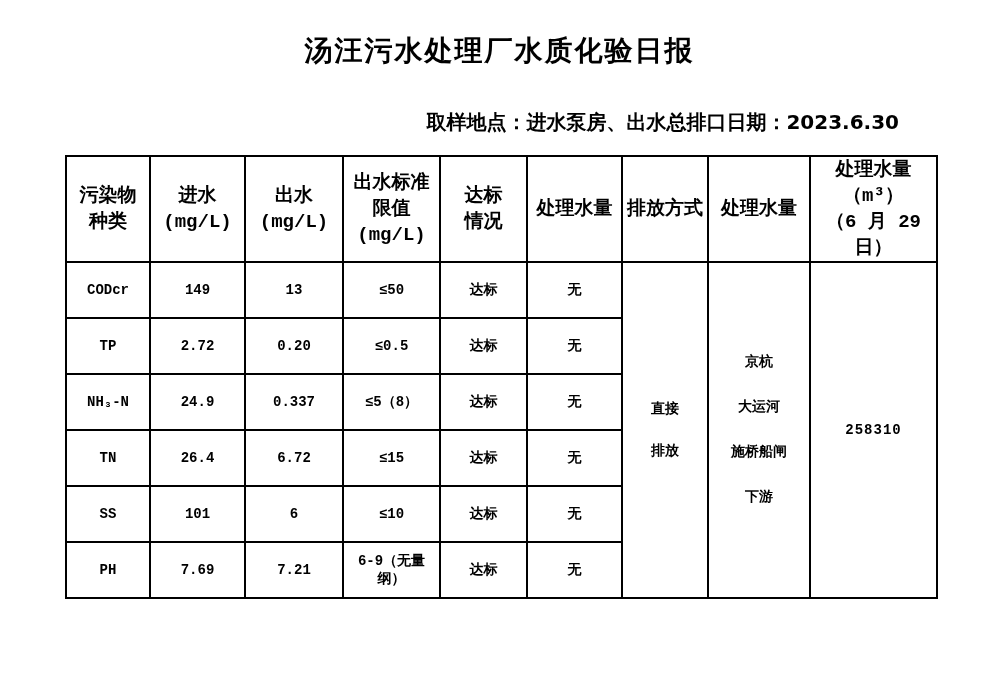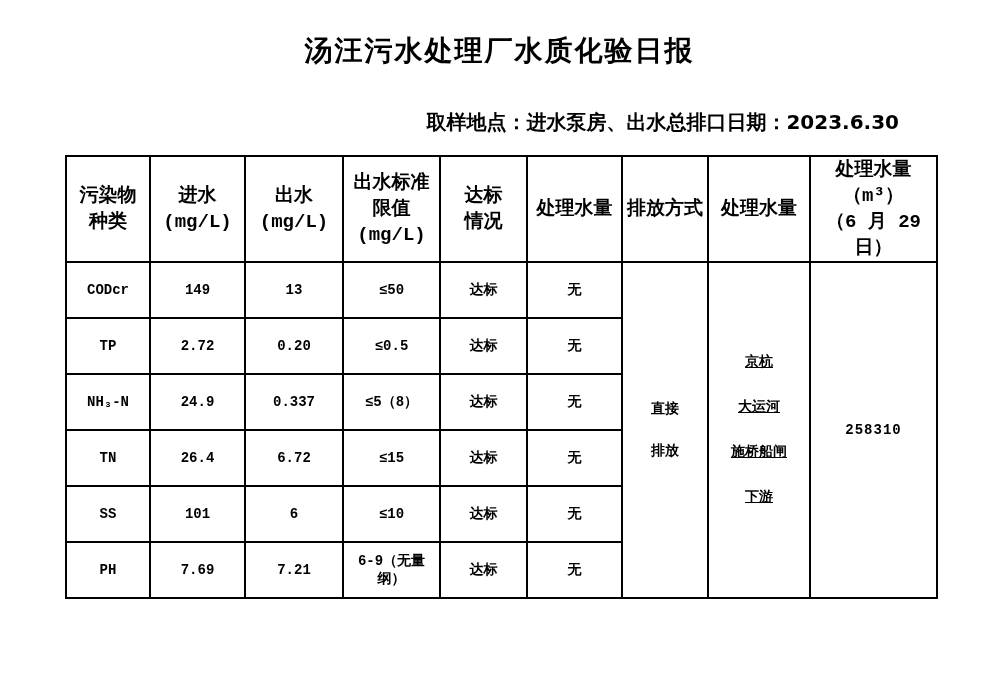--- a/index.html
+++ b/index.html
@@ -35,21 +35,21 @@
     overflow: hidden;
   }
   .report-table thead tr { height: 94px; }
   .report-table tbody tr { height: 56px; }
   .report-table th { font-size: 19px; line-height: 26px; }
   .report-table td { font-size: 14px; margin-left: 17px; }
   .vol-header  { font-size: 17px; }
   .limit-cell  { font-size: 17px; }
   .limit-small { font-size: 14px; }
   .mode-cell { font-size: 19px; line-height: 42px; }
-  .dest-cell { font-size: 19px; line-height: 45px; text-decoration: underline; }
+  .dest-cell { font-size: 19px; line-height: 45px; }
   .volume-cell {
     font-family: "Liberation Serif", "DejaVu Serif", serif;
     font-weight: normal; font-size: 30px; letter-spacing: 1px;
   }
 
   .note {
     position: absolute; top: 619px; left: 110px;
     font-size: 19px; font-weight: bold;
   }
 </style>

